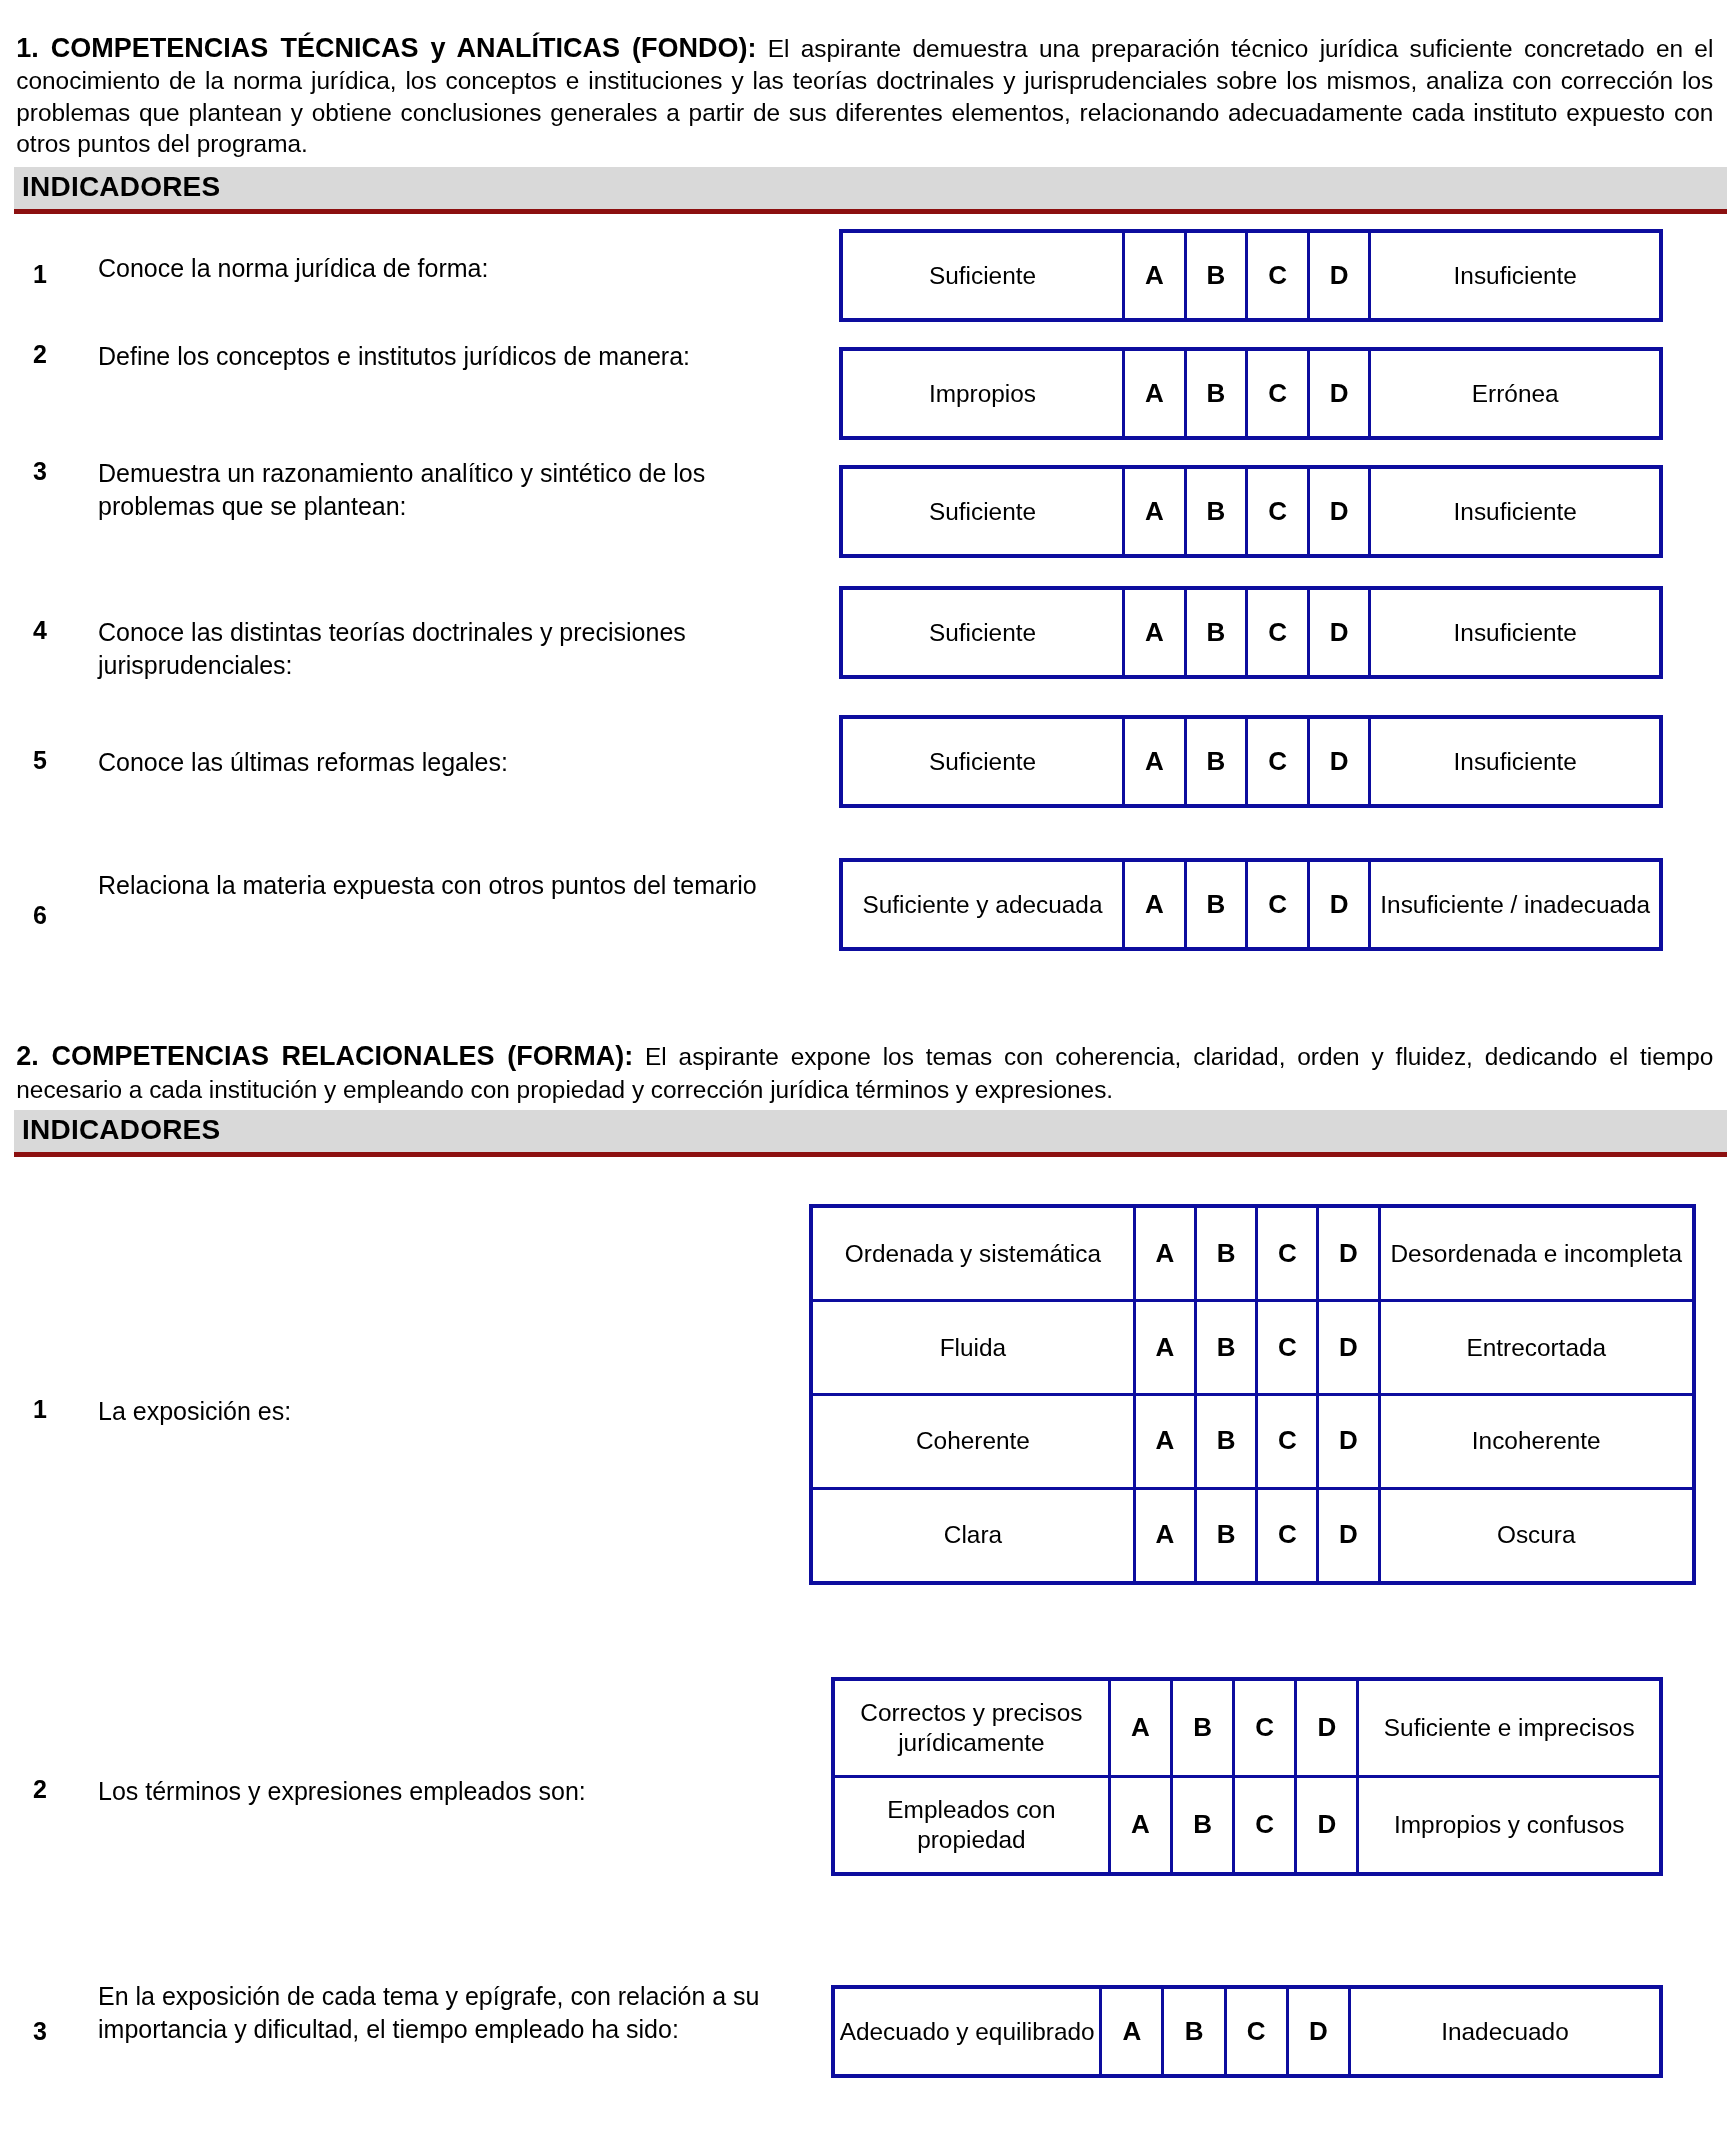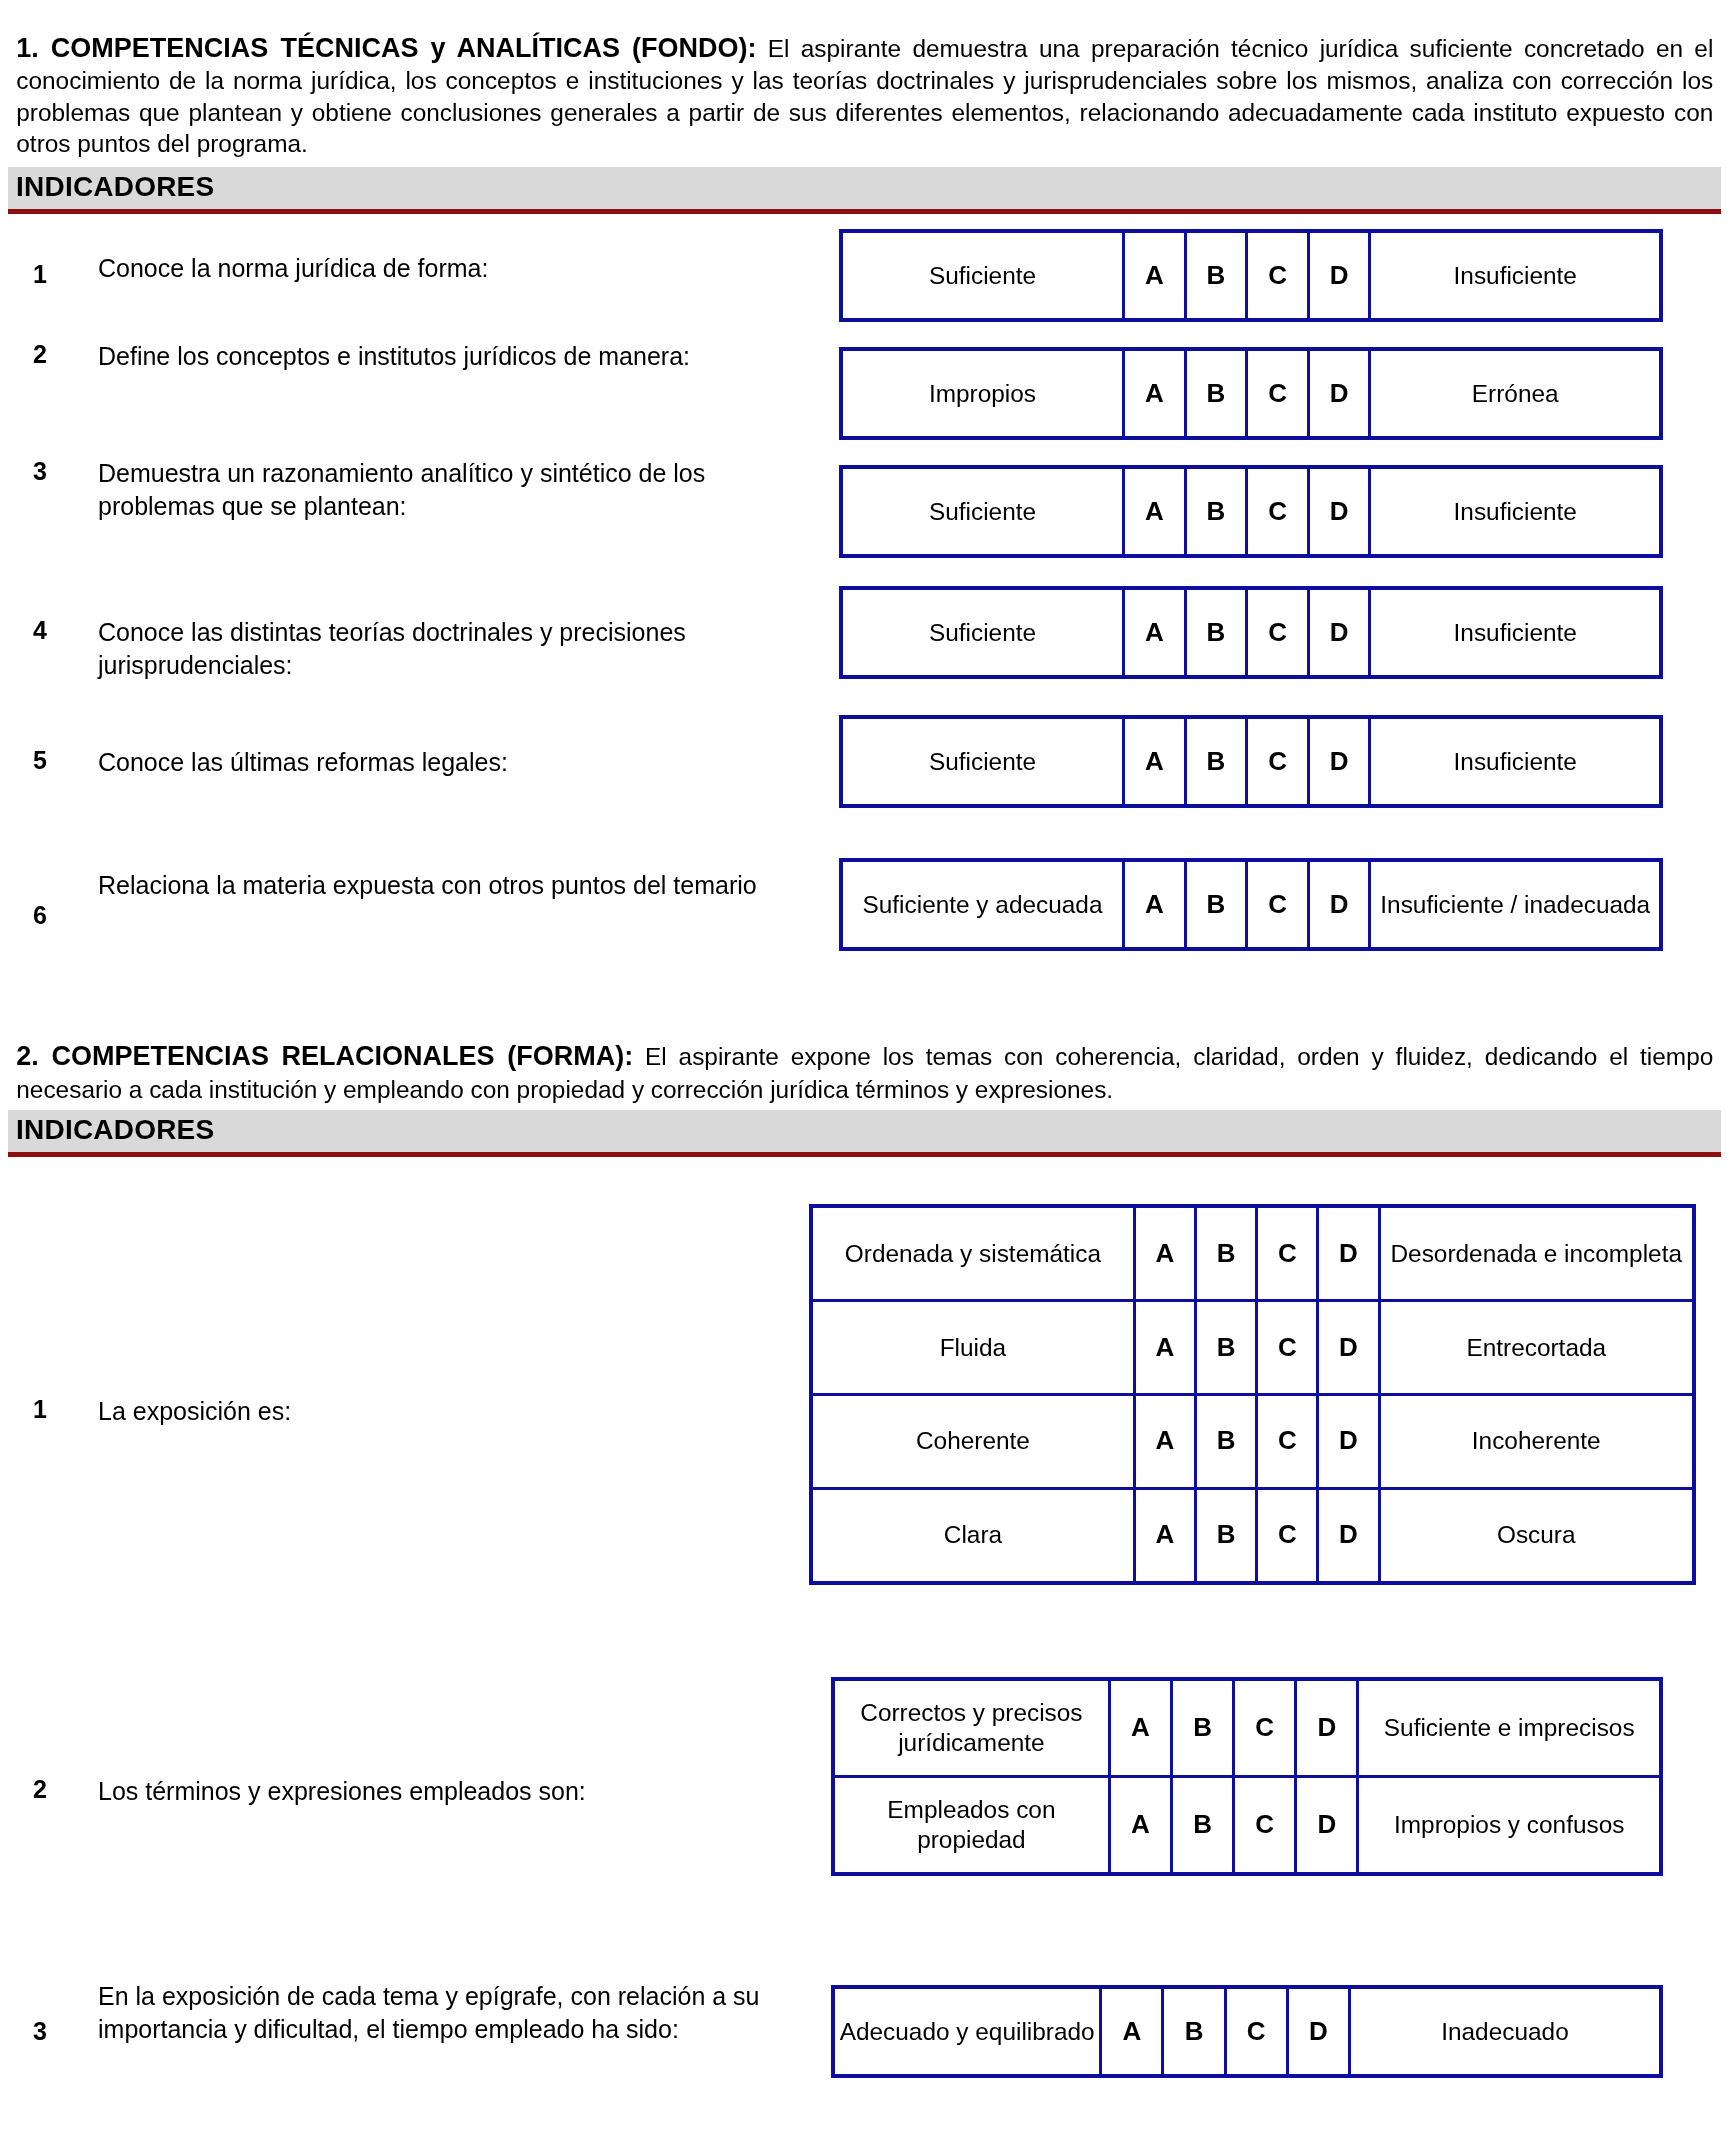--- a/index.html
+++ b/index.html
@@ -35,21 +35,21 @@
   .intro .lead {
     font-weight: bold;
     font-size: 27px;
   }
   #intro-1 { top: 6.5px; }
   #intro-2 { top: 1015px; }
 
   
   .ind-bar {
     position: absolute;
-    left: 8px;
+    left: 14px;
     width: 1713px;
     height: 42px;
     background: #d9d9d9;
     border-bottom: 5.7px solid #8c1010;
     box-sizing: content-box;
   }
   .ind-bar .ind-label {
     position: absolute;
     left: 8.1px;
     top: 4.1px;

